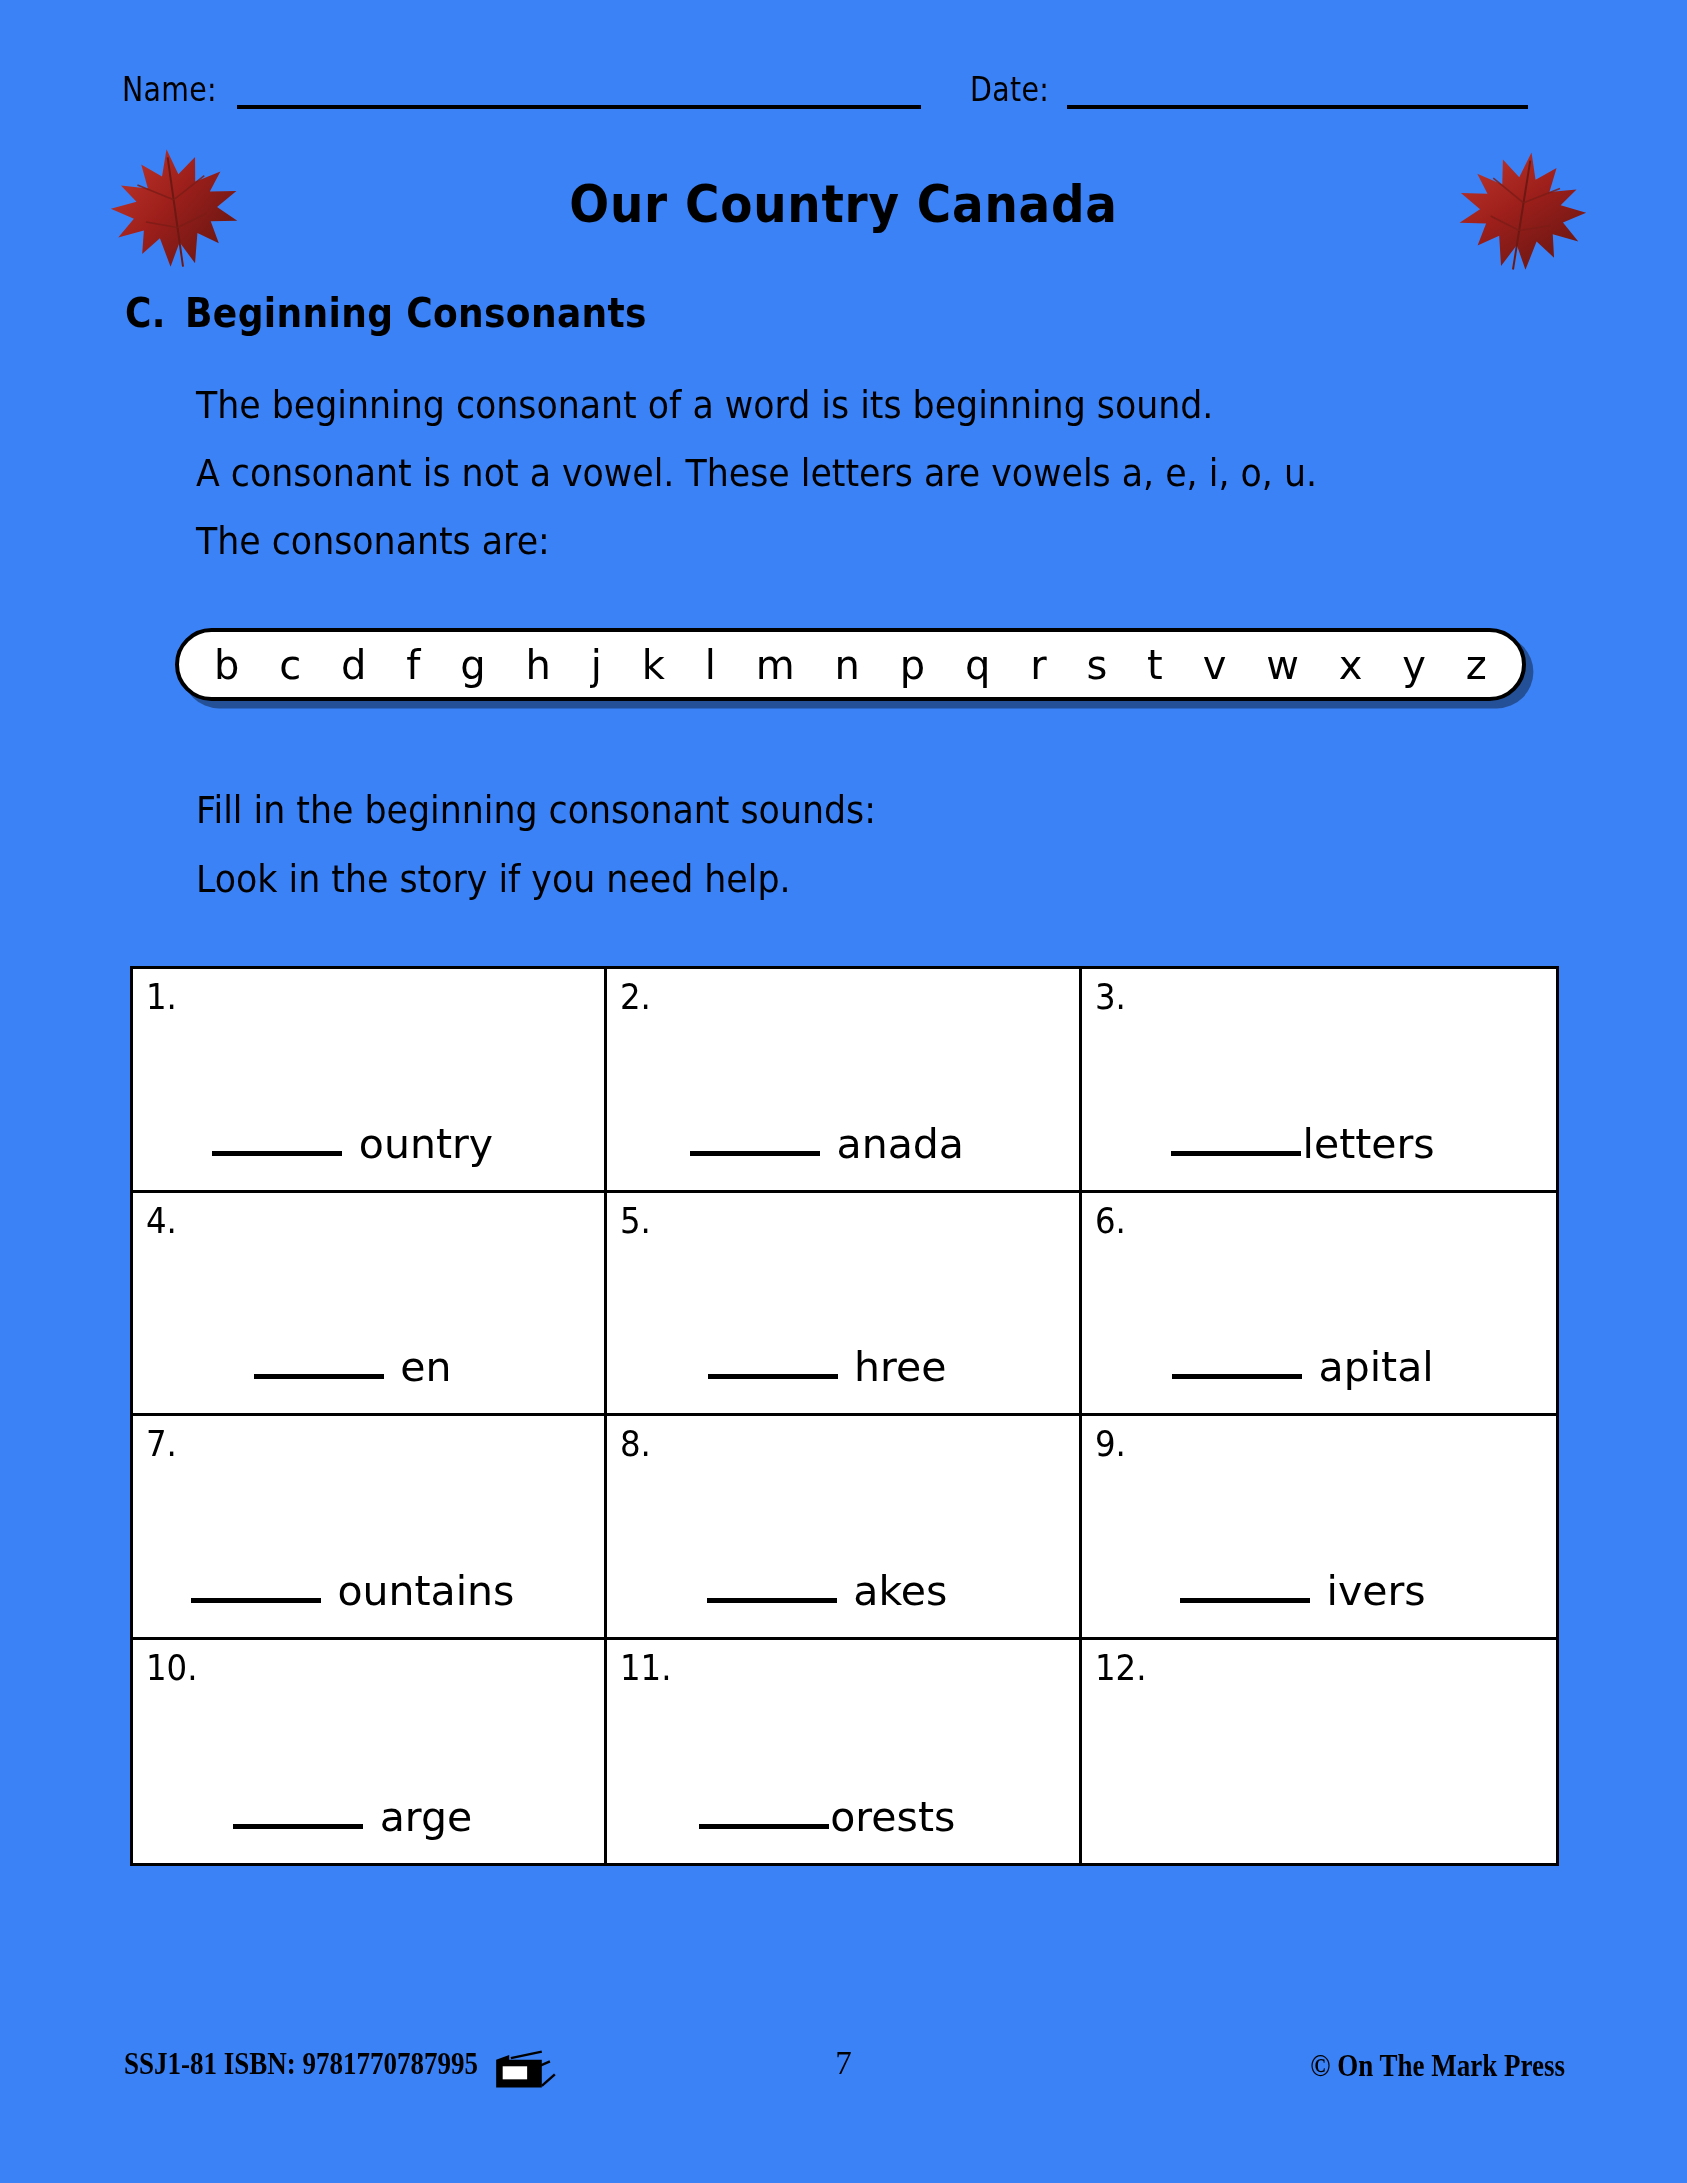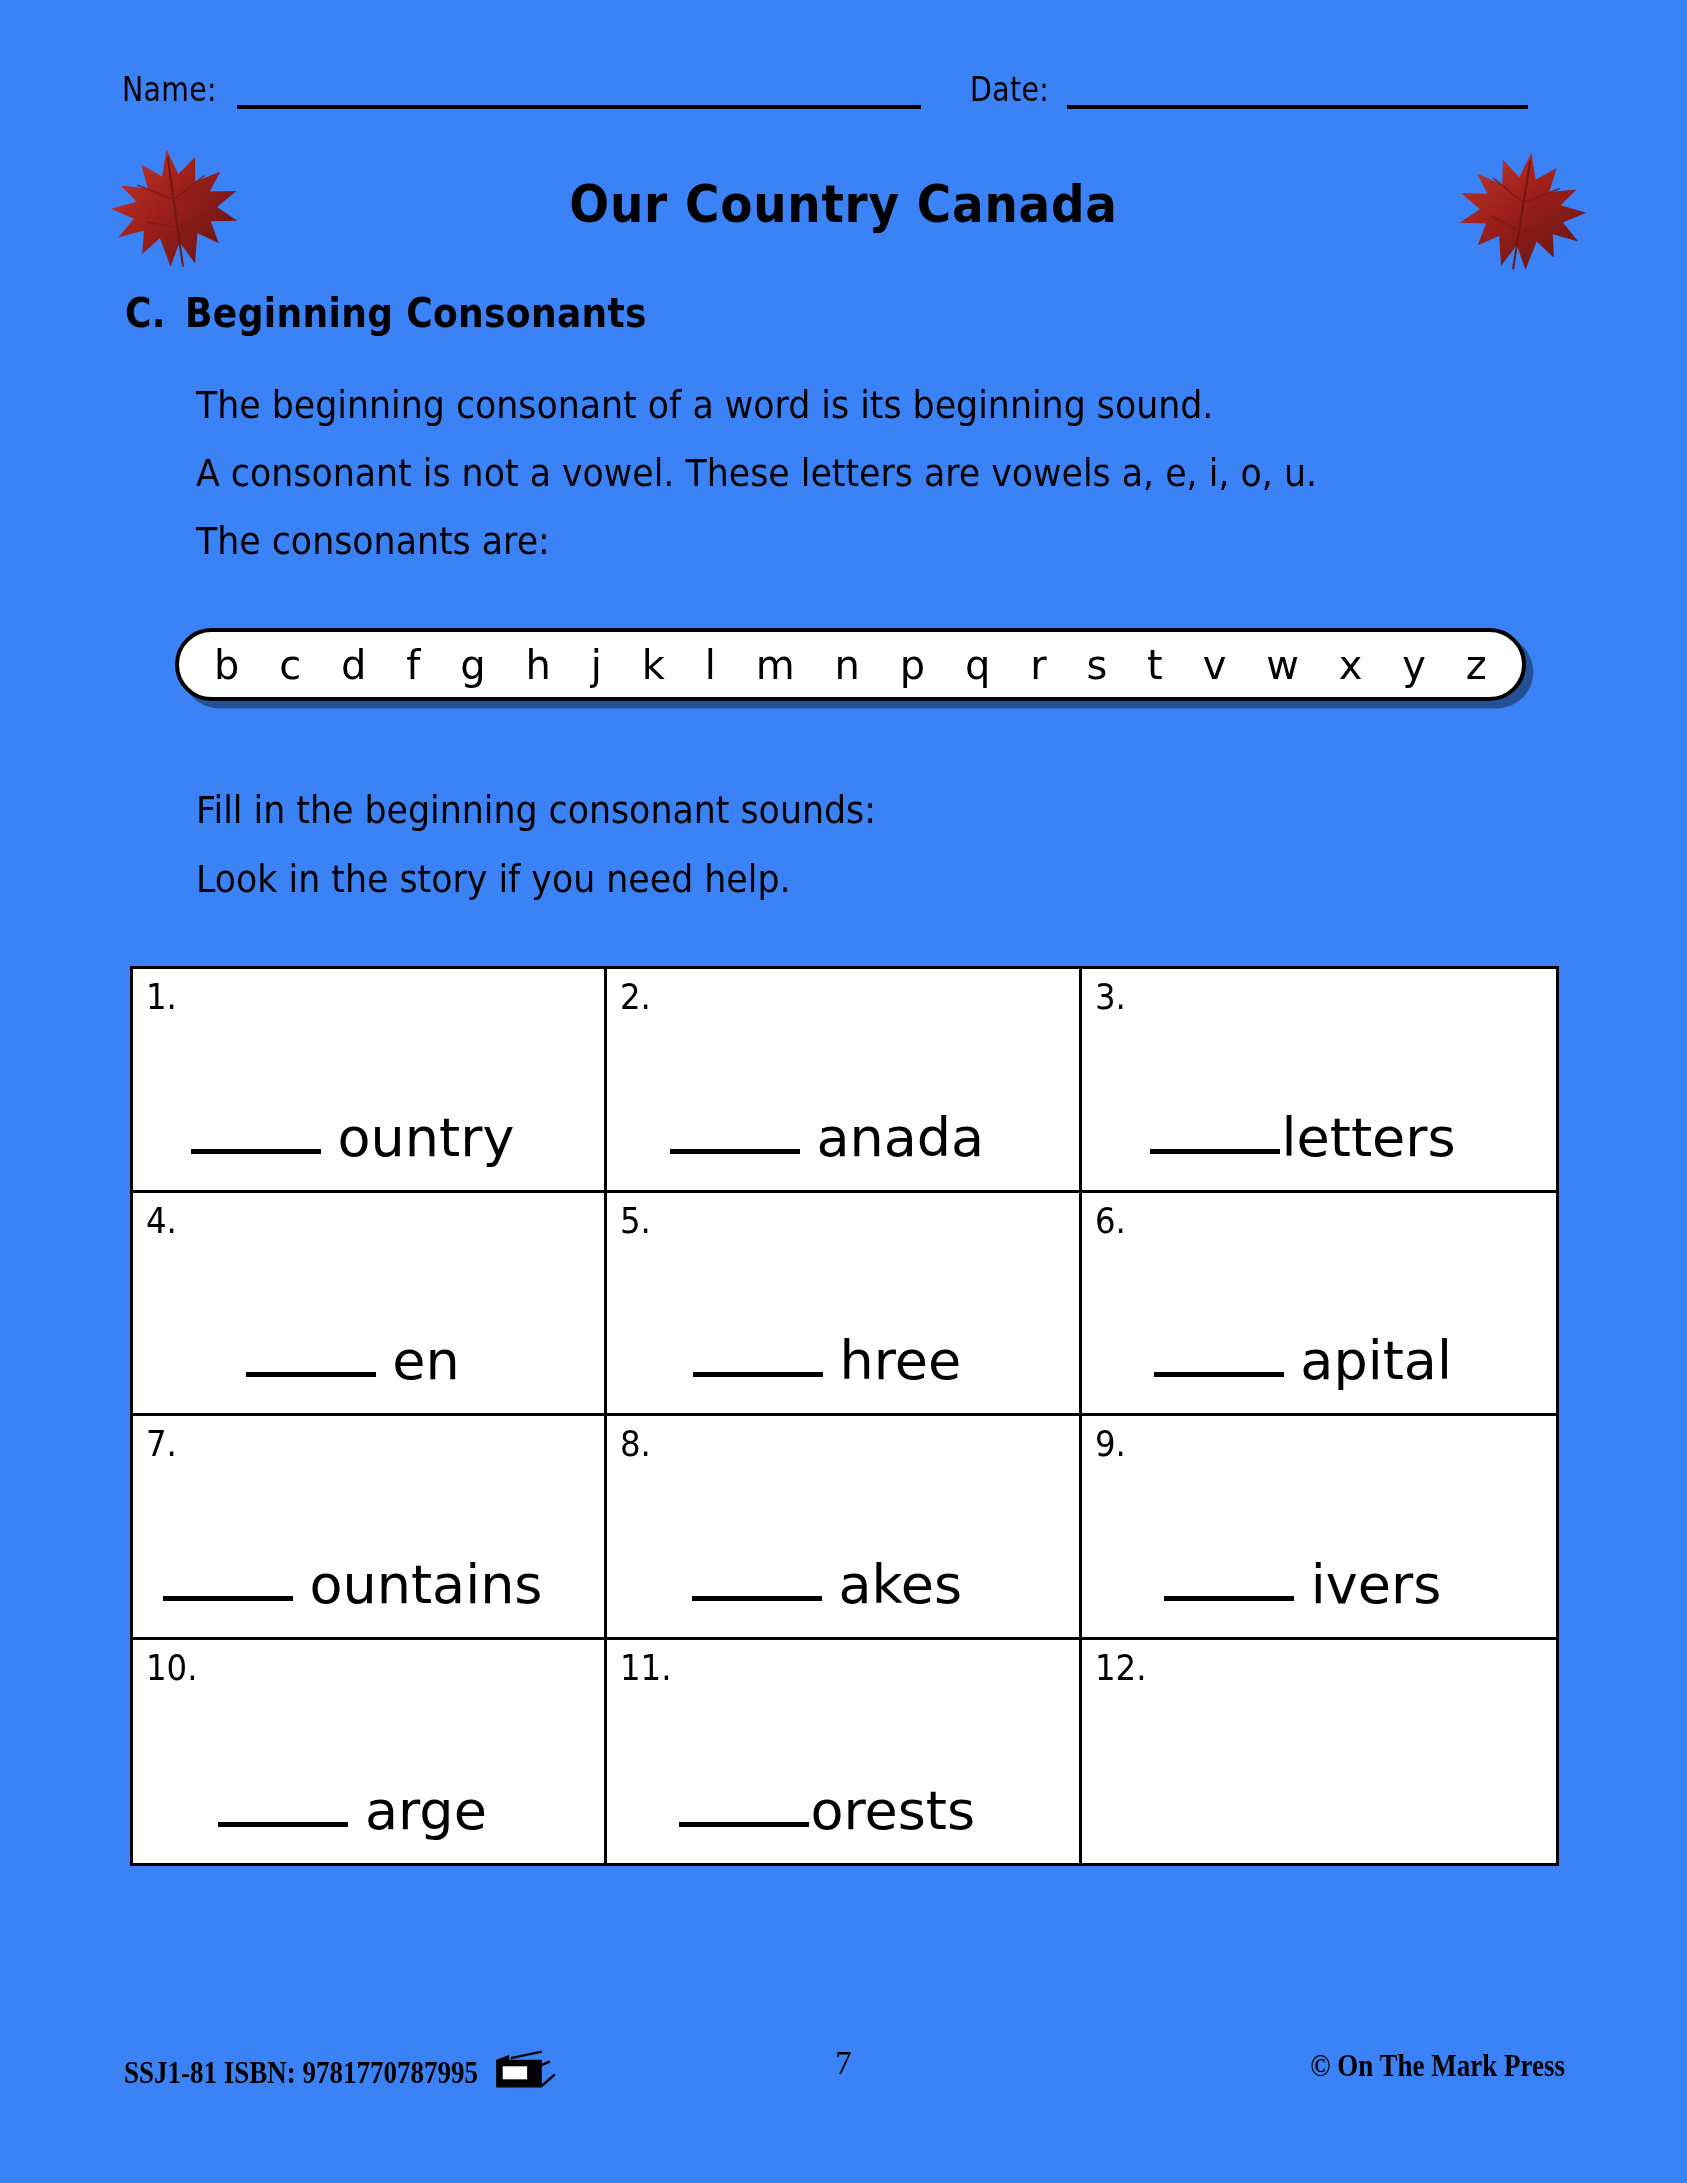--- a/index.html
+++ b/index.html
@@ -178,21 +178,21 @@
     line-height: 1.25;
     transform: scaleX(0.9);
     transform-origin: left top;
   }
   .wword {
     position: absolute;
     left: 0;
     right: 0;
     bottom: 25px;
     text-align: center;
-    font-size: 54px;
+    font-size: 41px;
     line-height: 1;
     white-space: pre;
     padding-right: 32px;
   }
   .wblank {
     display: inline-block;
     width: 130px;
     border-bottom: 5px solid #000;
     vertical-align: 1.6px;
     margin-right: 1.6px;
@@ -205,21 +205,20 @@
     left: 0;
     top: 2042px;
     width: 1687px;
     height: 66px;
   }
   .foot-left {
     position: absolute;
     left: 124px;
     top: 8.2px;
     display: flex;
-    align-items: center;
     gap: 13px;
   }
   .foot-code {
     font-family: "Liberation Serif", serif;
     font-weight: bold;
     font-size: 27px;
     letter-spacing: 0px;
     white-space: nowrap;
     transform: scaleY(1.18);
   }

